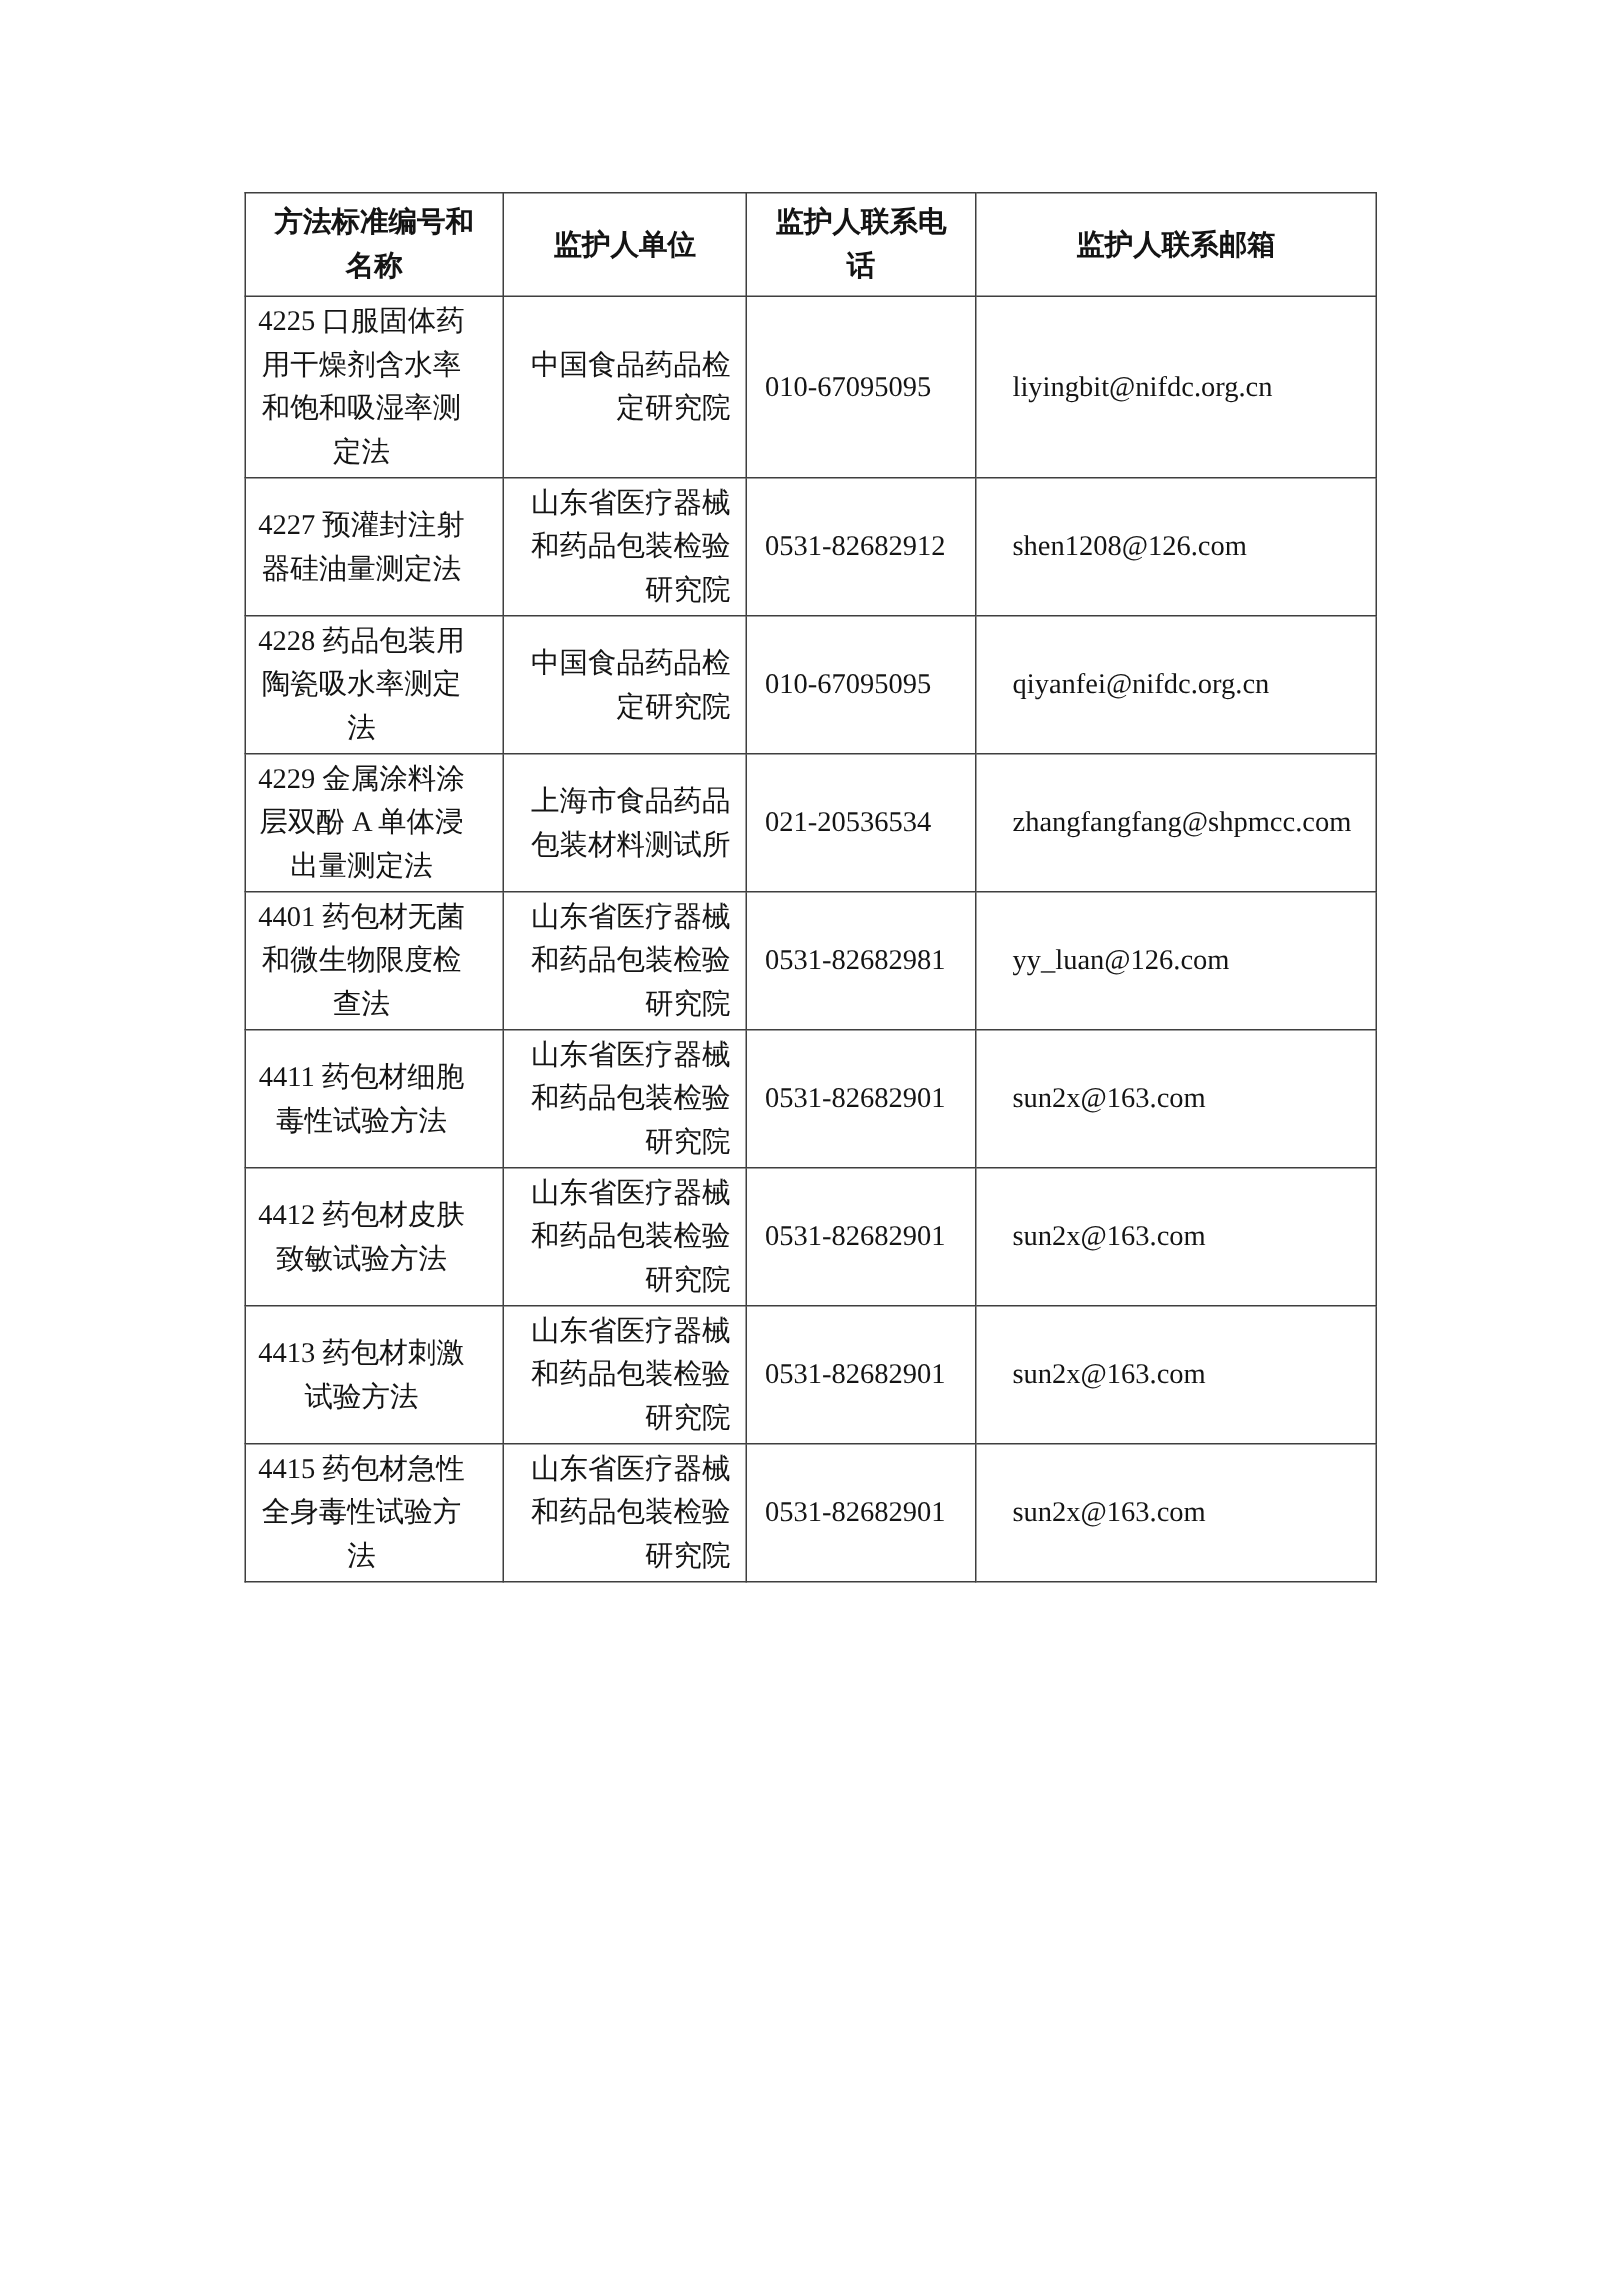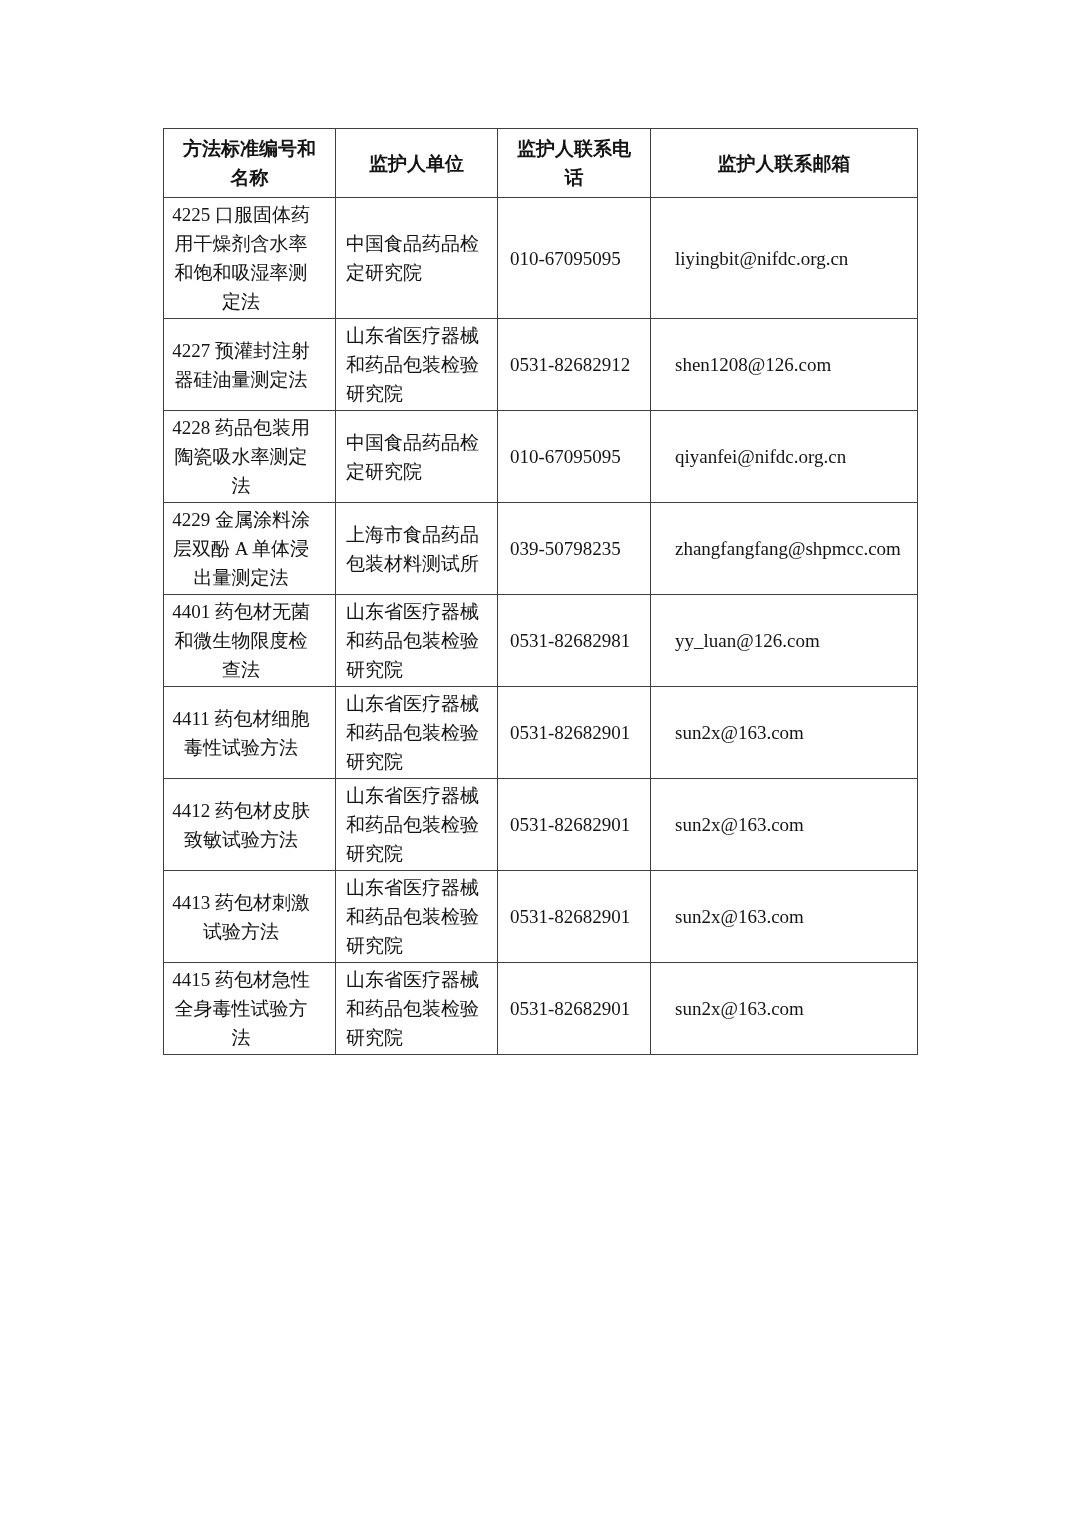--- a/index.html
+++ b/index.html
@@ -51,21 +51,21 @@
     line-height: 29px;
     color: #141414;
   }
   .std-table td.col-name {
     padding: 2px 24px 2px 7px;
     text-align: center;
     word-break: break-all;
   }
   .std-table td.col-unit {
     padding: 2px 10px;
-    text-align: left;
+    text-align: right;
     word-break: break-all;
   }
   .std-table td.col-phone {
     padding: 2px 8px 2px 12px;
     text-align: left;
     white-space: nowrap;
   }
   .std-table td.col-email {
     padding: 2px 8px 2px 24px;
     text-align: left;
@@ -106,21 +106,21 @@
         </tr>
         <tr>
           <td class="col-name">4228 药品包装用陶瓷吸水率测定法</td>
           <td class="col-unit">中国食品药品检定研究院</td>
           <td class="col-phone">010-67095095</td>
           <td class="col-email">qiyanfei@nifdc.org.cn</td>
         </tr>
         <tr>
           <td class="col-name">4229 金属涂料涂层双酚 A 单体浸出量测定法</td>
           <td class="col-unit">上海市食品药品包装材料测试所</td>
-          <td class="col-phone">039-50798235</td>
+          <td class="col-phone">021-20536534</td>
           <td class="col-email">zhangfangfang@shpmcc.com</td>
         </tr>
         <tr>
           <td class="col-name">4401 药包材无菌和微生物限度检查法</td>
           <td class="col-unit">山东省医疗器械和药品包装检验研究院</td>
           <td class="col-phone">0531-82682981</td>
           <td class="col-email">yy_luan@126.com</td>
         </tr>
         <tr>
           <td class="col-name">4411 药包材细胞毒性试验方法</td>

